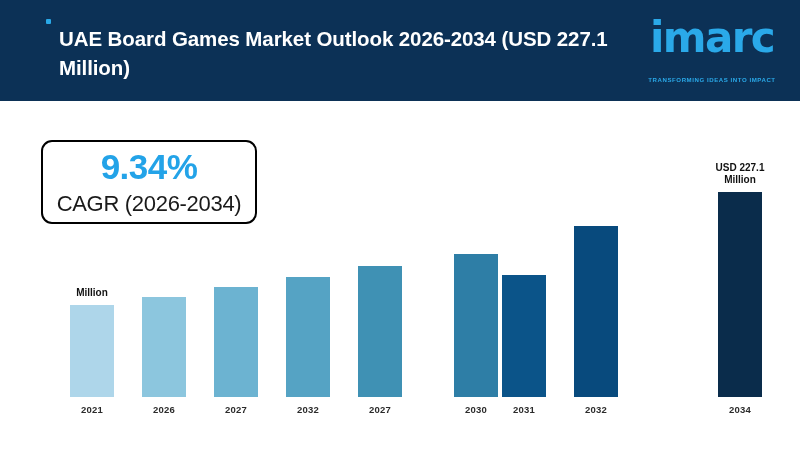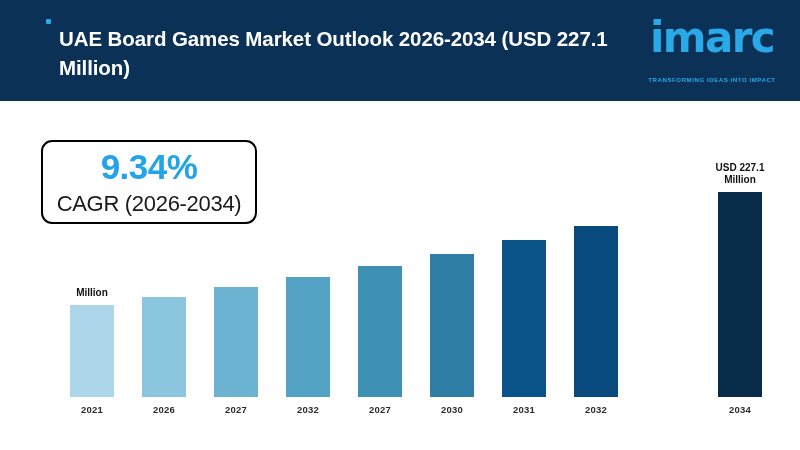--- a/index.html
+++ b/index.html
@@ -194,25 +194,25 @@
       <div class="bar-year">2027</div>
     </div>
     <div class="bar-item" style="left: 286px; height: 120px;">
       <div class="bar" style="background: rgb(85, 163, 196);"></div>
       <div class="bar-year">2032</div>
     </div>
     <div class="bar-item" style="left: 358px; height: 131px;">
       <div class="bar" style="background: rgb(63, 145, 180);"></div>
       <div class="bar-year">2027</div>
     </div>
-    <div class="bar-item" style="left: 430px; height: 143px;">
+    <div class="bar-item" style="left: 454px; height: 143px;">
       <div class="bar" style="background: rgb(46, 126, 166);"></div>
       <div class="bar-year">2030</div>
     </div>
-    <div class="bar-item" style="left: 502px; height: 157px;">
+    <div class="bar-item" style="left: 502px; height: 122px;">
       <div class="bar" style="background: rgb(11, 84, 137);"></div>
       <div class="bar-year">2031</div>
     </div>
     <div class="bar-item" style="left: 574px; height: 171px;">
       <div class="bar" style="background: rgb(8, 74, 125);"></div>
       <div class="bar-year">2032</div>
     </div>
     <div class="bar-item" style="left: 718px; height: 205px;">
       <div class="bar-caption">
         <div>USD 227.1</div>

